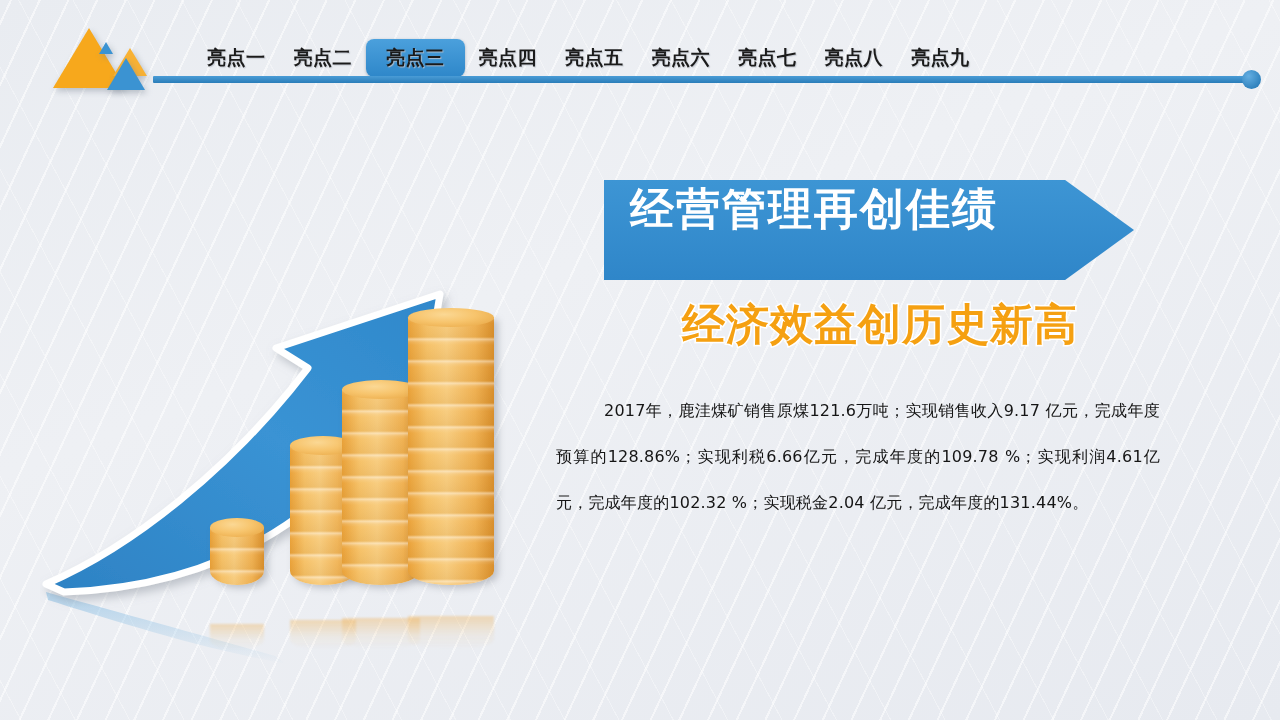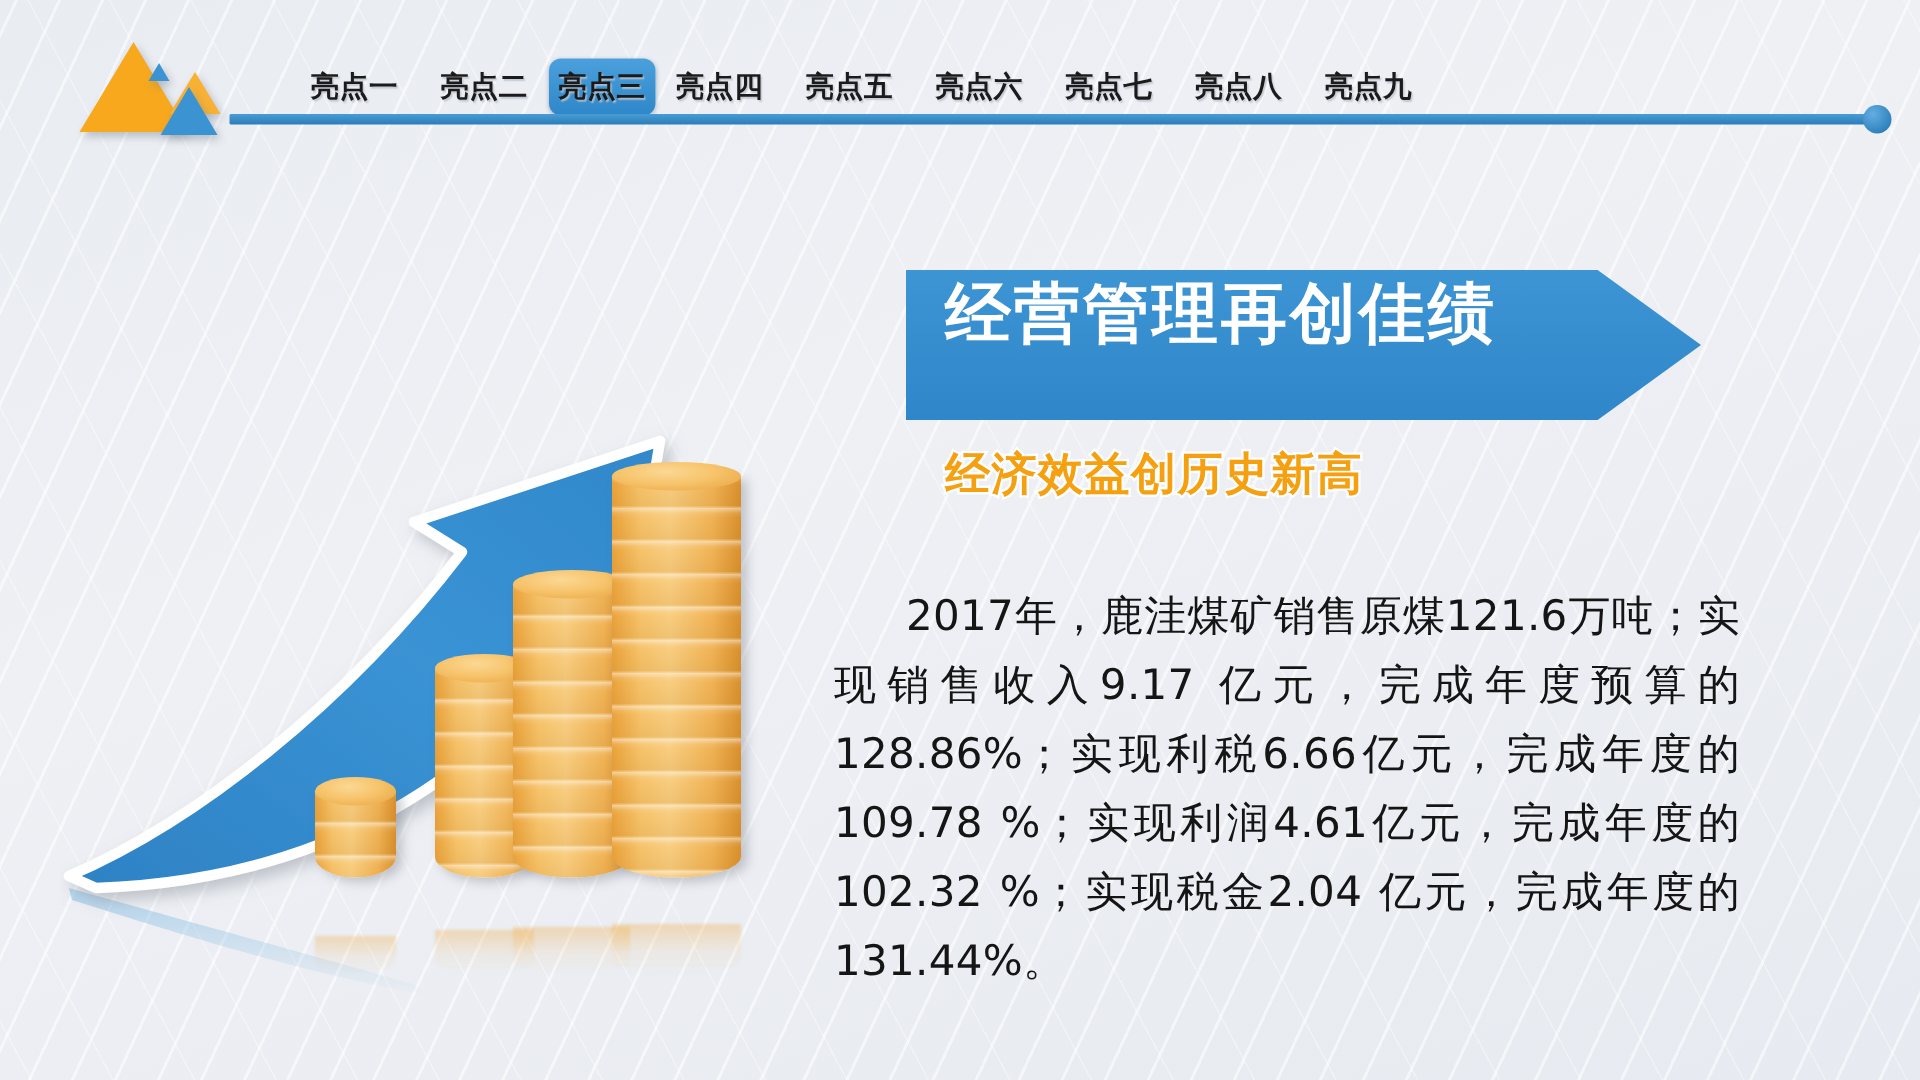--- a/index.html
+++ b/index.html
@@ -95,21 +95,21 @@
     color: #1b1b1b;
     letter-spacing: 0.5px;
     padding: 6px 14px;
     white-space: nowrap;
     text-shadow: 1px 1px 1px rgba(190,195,205,0.85);
   }
   .nav-item.active {
     background: linear-gradient(180deg, #4ba0dc 0%, #2e87c9 100%);
     border-radius: 8px;
     color: #1a1a1a;
-    padding: 6px 6px;
+    padding: 6px 20px;
     box-shadow: 0 1px 3px rgba(60,90,120,0.45);
   }
 
   #nav-rule {
     position: absolute;
     left: 130px; top: 76px;
     width: 1100px; height: 7px;
     background: linear-gradient(180deg, #4a9cd6 0%, #2a7db9 100%);
     border-radius: 1px;
   }
@@ -181,37 +181,37 @@
     color: #ffffff;
     letter-spacing: 2px;
     margin-left: 26px;
     white-space: nowrap;
   }
 
   #subtitle {
     position: absolute;
     left: 630px; top: 296px;
     width: 500px;
-    text-align: left;
+    text-align: center;
     font-family: "DejaVu Sans", "Liberation Sans", sans-serif;
-    font-size: 30px;
+    font-size: 43px;
     font-weight: bold;
     letter-spacing: 1px;
     color: #f5a011;
     -webkit-text-stroke: 3px #ffffff;
     paint-order: stroke fill;
     white-space: nowrap;
   }
 
   #body-text {
     position: absolute;
     left: 556px; top: 388px;
     width: 604px;
     font-family: "DejaVu Sans", "Liberation Serif", serif;
-    font-size: 28px;
+    font-size: 16px;
     line-height: 46px;
     color: #151515;
     text-indent: 48px;
     text-align: justify;
     letter-spacing: 0.2px;
   }
 </style>
 </head>
 <body>
 

